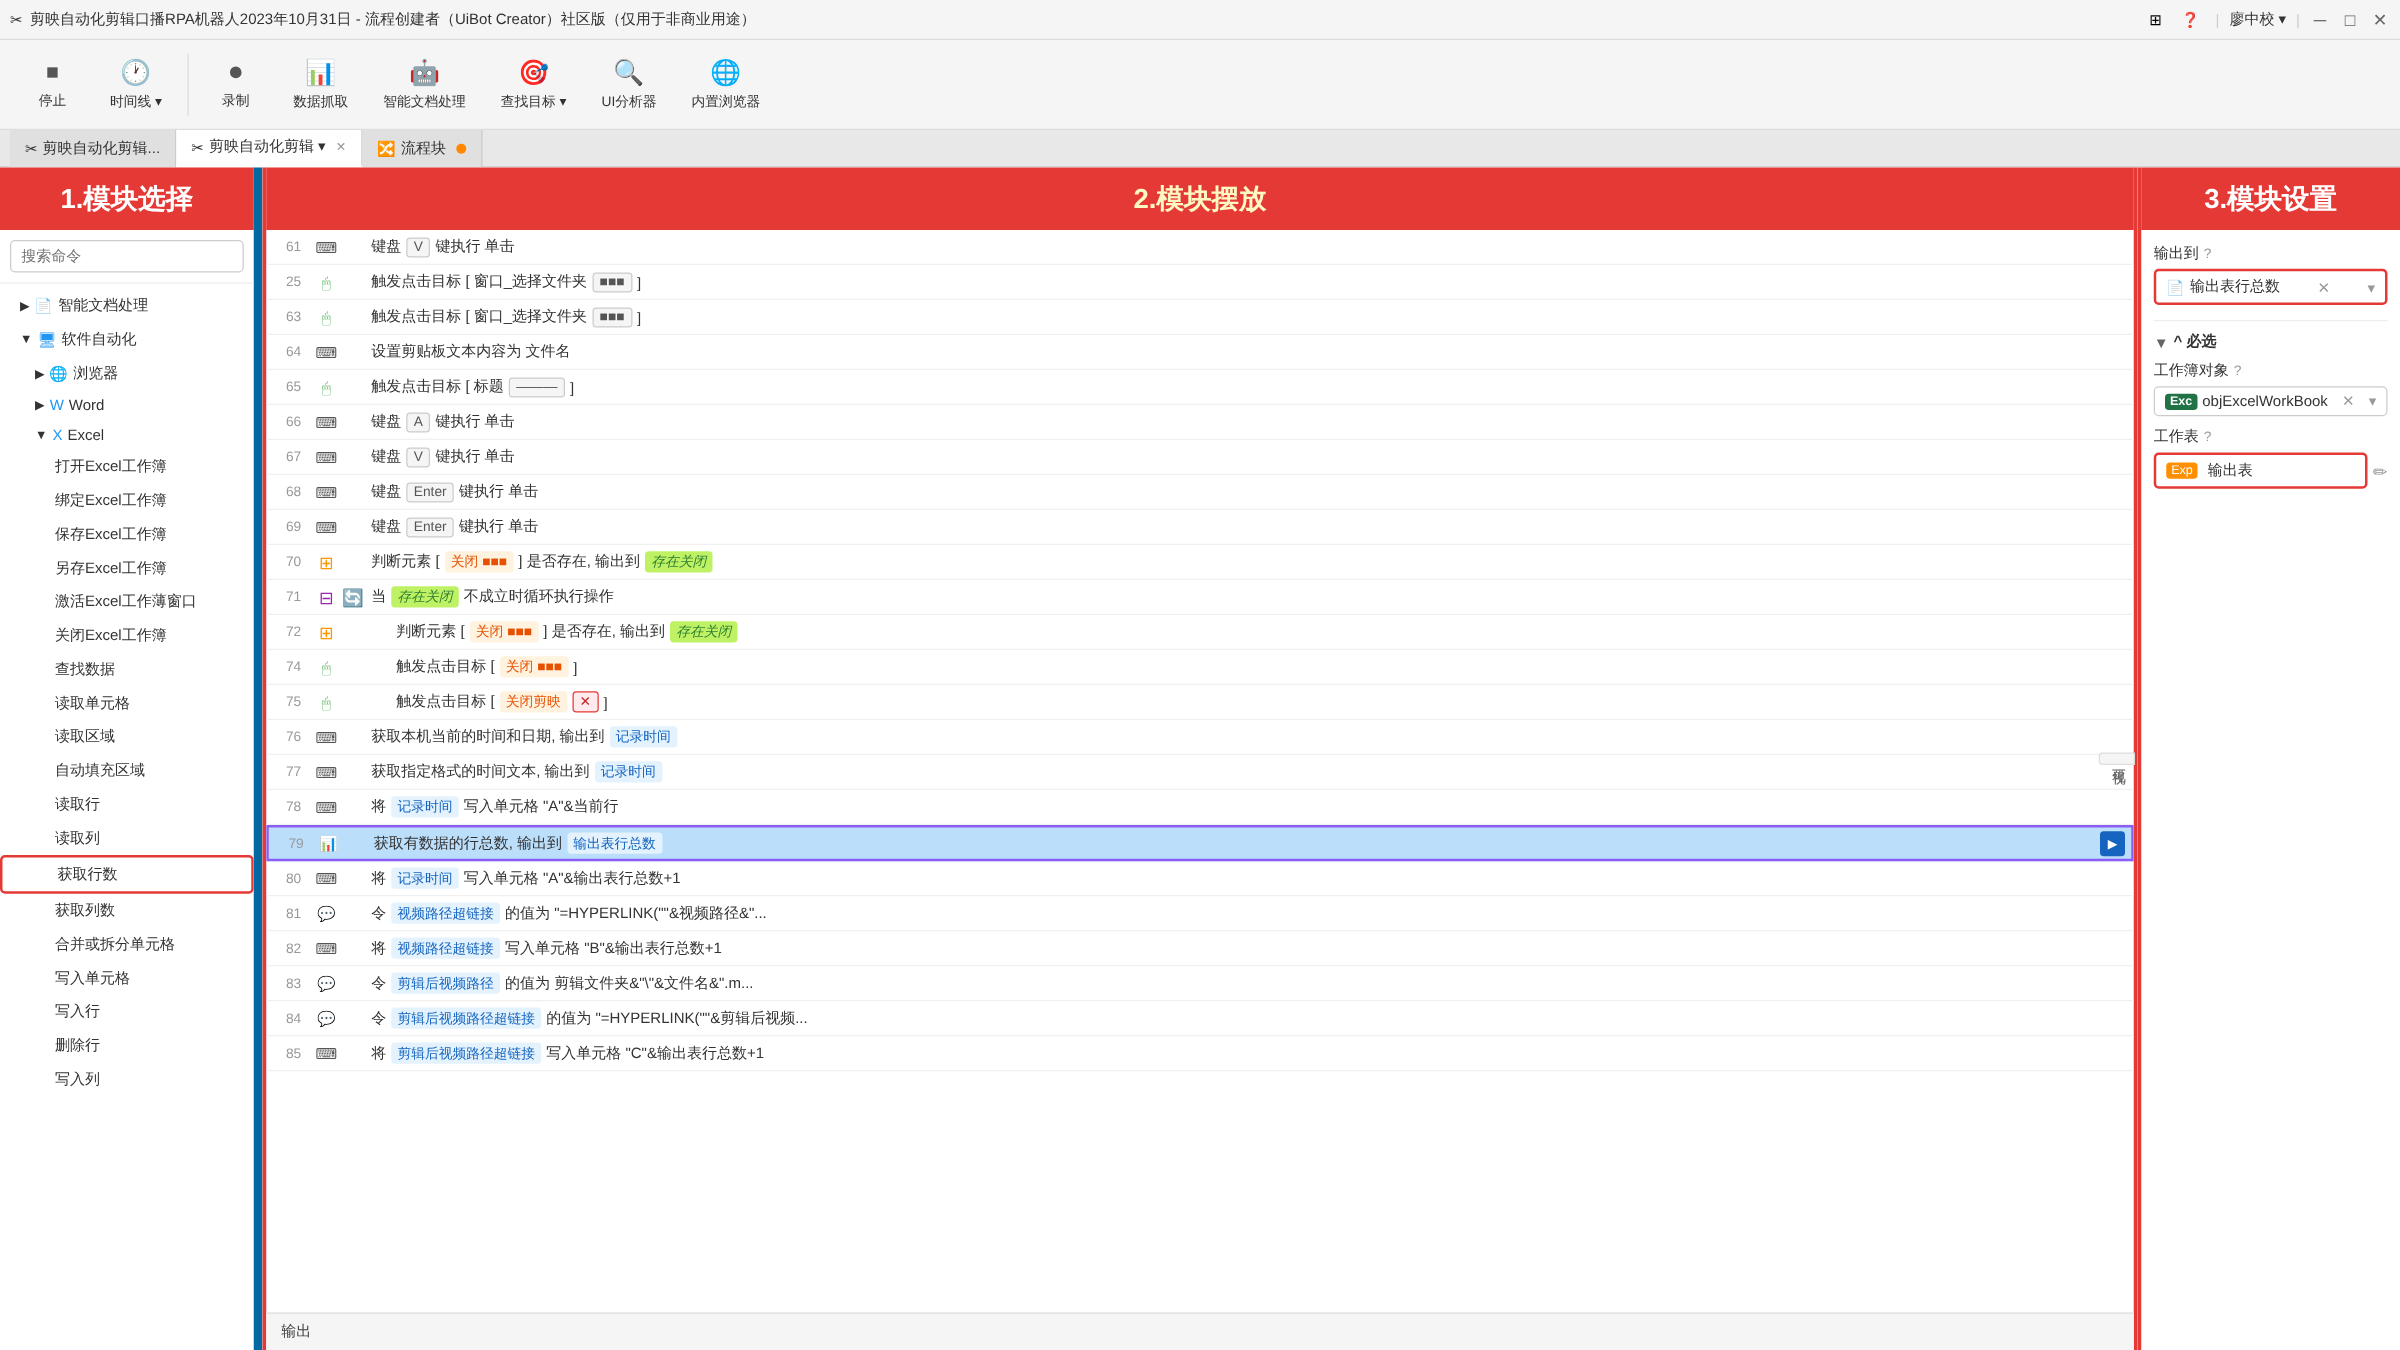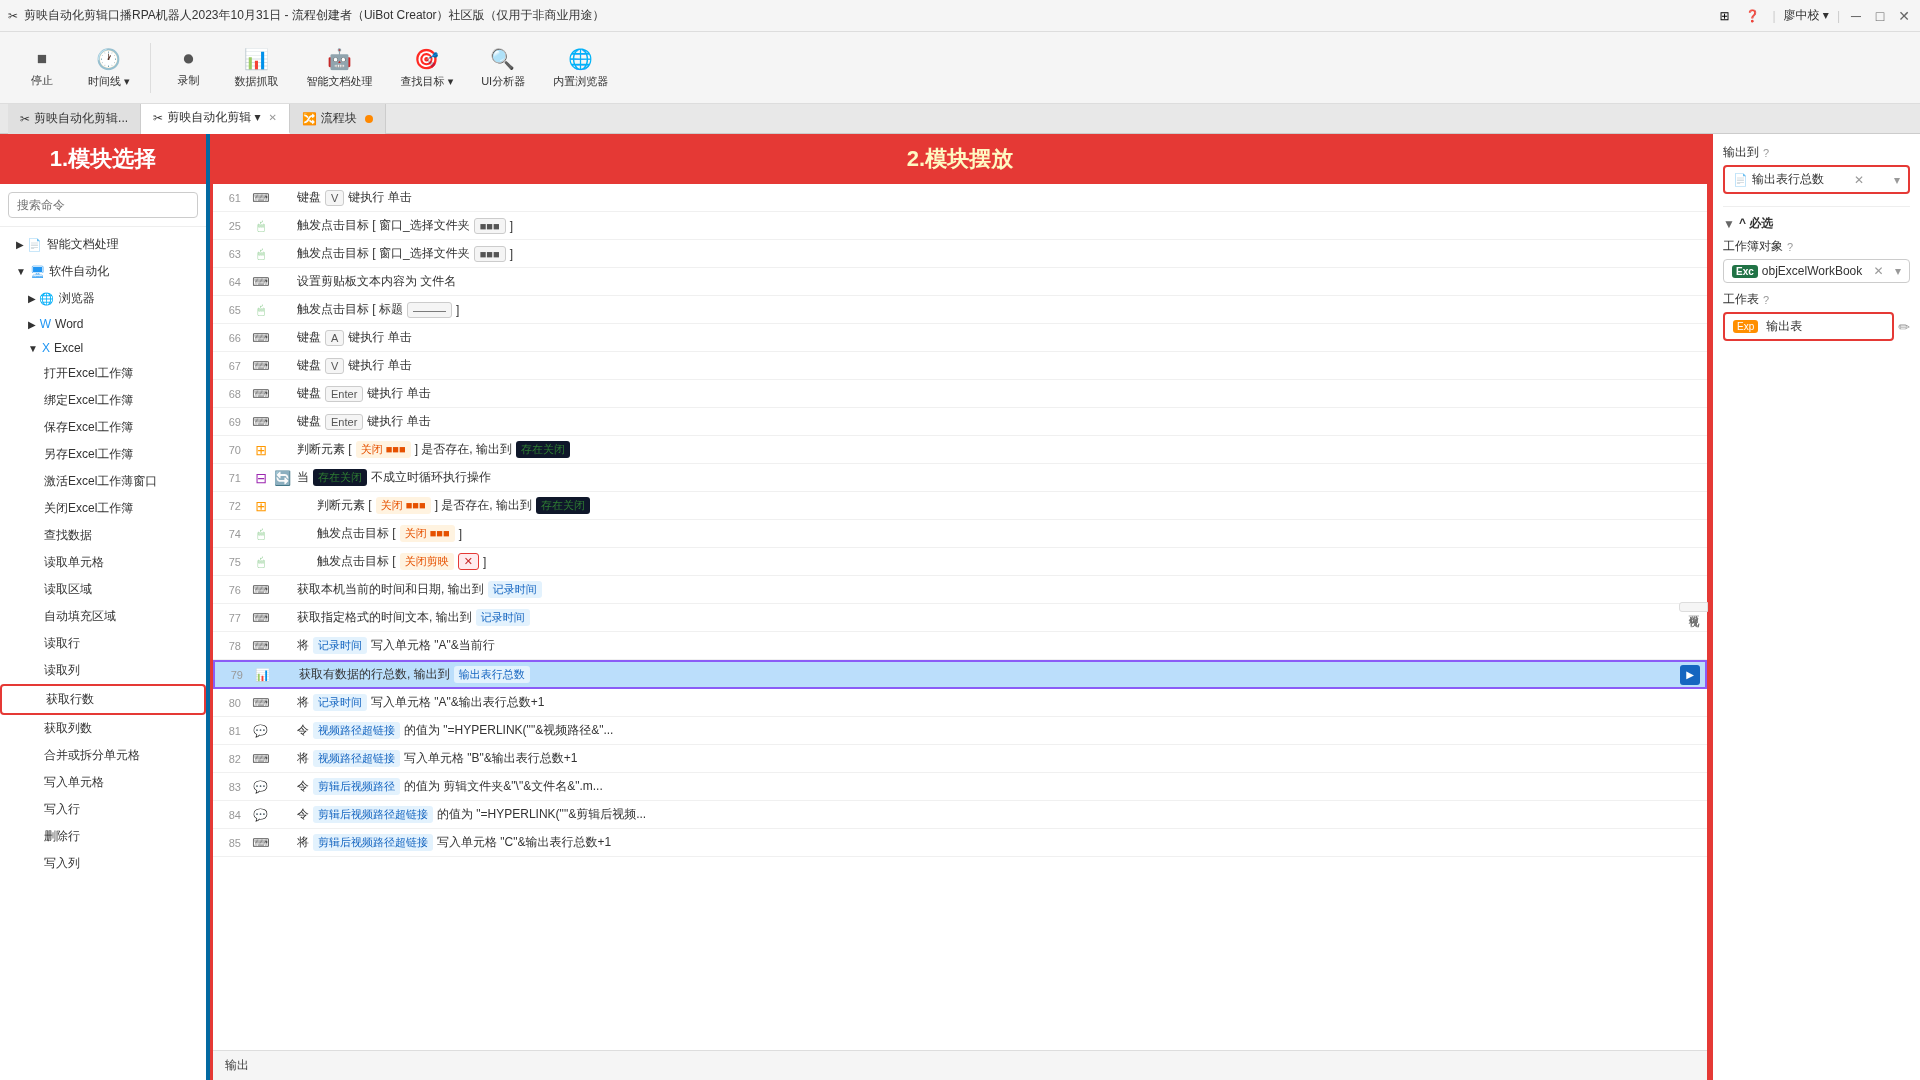--- a/index.html
+++ b/index.html
@@ -23,21 +23,21 @@
     .tab { display: flex; align-items: center; gap: 4px; padding: 0 12px; height: 30px; cursor: pointer; border-right: 1px solid #ccc; font-size: 12px; color: #333; background: #e0e0e0; }
     .tab.active { background: #fff; border-bottom: 2px solid #fff; }
     .tab-icon { font-size: 12px; }
     .tab-close { font-size: 10px; color: #999; margin-left: 4px; cursor: pointer; }
     .tab-dot { width: 8px; height: 8px; border-radius: 50%; background: #ff8800; margin-left: 4px; }
     
     
     .main-layout { display: flex; height: calc(1080px - 32px - 72px - 30px); }
     
     
-    .left-panel { width: 210px; background: #fff; border-right: 4px solid #0369a1; display: flex; flex-direction: column; position: relative; }
+    .left-panel { width: 210px; background: #fff; border-right: 7px solid #0369a1; display: flex; flex-direction: column; position: relative; }
     .left-panel-header { background: #e53935; color: white; font-size: 22px; font-weight: bold; padding: 10px 14px; text-align: center; }
     .search-bar { padding: 8px; border-bottom: 1px solid #eee; }
     .search-input { width: 100%; padding: 5px 8px; border: 1px solid #ccc; border-radius: 4px; font-size: 12px; }
     .tree-area { overflow-y: auto; flex: 1; padding: 4px 0; }
     .tree-item { display: flex; align-items: center; padding: 5px 8px; cursor: pointer; font-size: 12px; color: #333; }
     .tree-item.selected { background: #fff; border: 2px solid #e53935; border-radius: 4px; }
     .tree-group-label { padding: 5px 8px; font-size: 12px; color: #333; cursor: pointer; display: flex; align-items: center; }
     
     
     .middle-panel { flex: 1; background: #fff; border-left: 3px solid #e53935; border-right: 3px solid #e53935; display: flex; flex-direction: column; position: relative; }
@@ -45,21 +45,21 @@
     .flow-area { flex: 1; overflow-y: auto; padding: 0; }
     .flow-row { display: flex; align-items: center; min-height: 28px; border-bottom: 1px solid #f0f0f0; padding: 2px 0; }
     .flow-row.highlighted { background: #bbdefb; border: 2px solid #8b5cf6; }
     .flow-row-num { width: 36px; text-align: right; padding-right: 8px; color: #999; font-size: 11px; flex-shrink: 0; }
     .flow-row-icon { width: 24px; flex-shrink: 0; display: flex; align-items: center; justify-content: center; }
     .flow-row-icon2 { width: 20px; flex-shrink: 0; display: flex; align-items: center; justify-content: center; }
     .flow-row-content { flex: 1; padding: 2px 4px; font-size: 12px; color: #333; display: flex; align-items: center; gap: 4px; flex-wrap: wrap; }
     .flow-row-action { width: 30px; flex-shrink: 0; display: flex; align-items: center; justify-content: center; }
     .tag { display: inline-flex; align-items: center; padding: 1px 5px; border-radius: 3px; font-size: 11px; }
     .tag-blue { background: #e3f2fd; color: #1565c0; }
-    .tag-green { background: #0f172a; color: #2e7d32; }
+    .tag-green { background: #bef264; color: #2e7d32; font-style: italic; }
     .tag-orange { background: #fff3e0; color: #e65100; }
     .tag-red { background: #ffebee; color: #c62828; border: 1px solid #e53935; }
     .tag-gray { background: #f5f5f5; color: #555; border: 1px solid #ccc; }
     .play-btn { width: 20px; height: 20px; background: #1565c0; border-radius: 3px; display: flex; align-items: center; justify-content: center; color: white; font-size: 10px; }
     .bottom-bar { height: 30px; background: #f5f5f5; border-top: 1px solid #ddd; display: flex; align-items: center; padding: 0 12px; font-size: 12px; color: #404040; }
     
     
     .right-panel { width: 210px; background: #fff; border-left: 3px solid #e53935; display: flex; flex-direction: column; }
     .right-panel-header { background: #e53935; color: white; font-size: 22px; font-weight: bold; padding: 10px 14px; text-align: center; }
     .settings-area { padding: 10px; flex: 1; }
@@ -472,20 +472,21 @@
         </div>
       </div>
 
     </div>
     <div class="bottom-bar">
       <span>输出</span>
     </div>
   </div>
 
   <div class="right-panel">
+    <div class="right-panel-header">3.模块设置</div>
     <div class="settings-area">
 
       <div class="settings-section">
         <div class="settings-label">
           <span>输出到</span>
           <span class="info-icon">?</span>
         </div>
         <div class="settings-input-box" style="border:2px solid #e53935;">
           <div style="display:flex;align-items:center;gap:4px">
             <span style="color:#1565c0;font-size:12px">📄</span>

